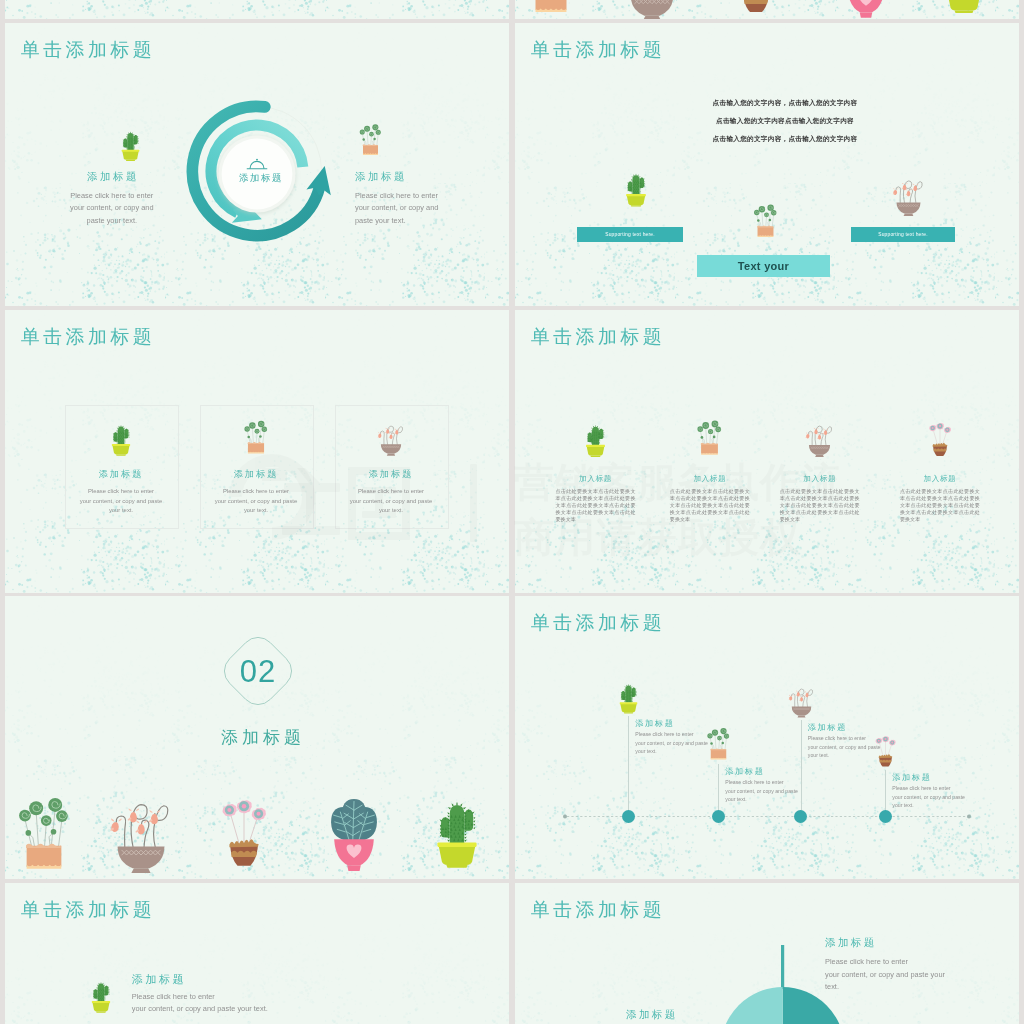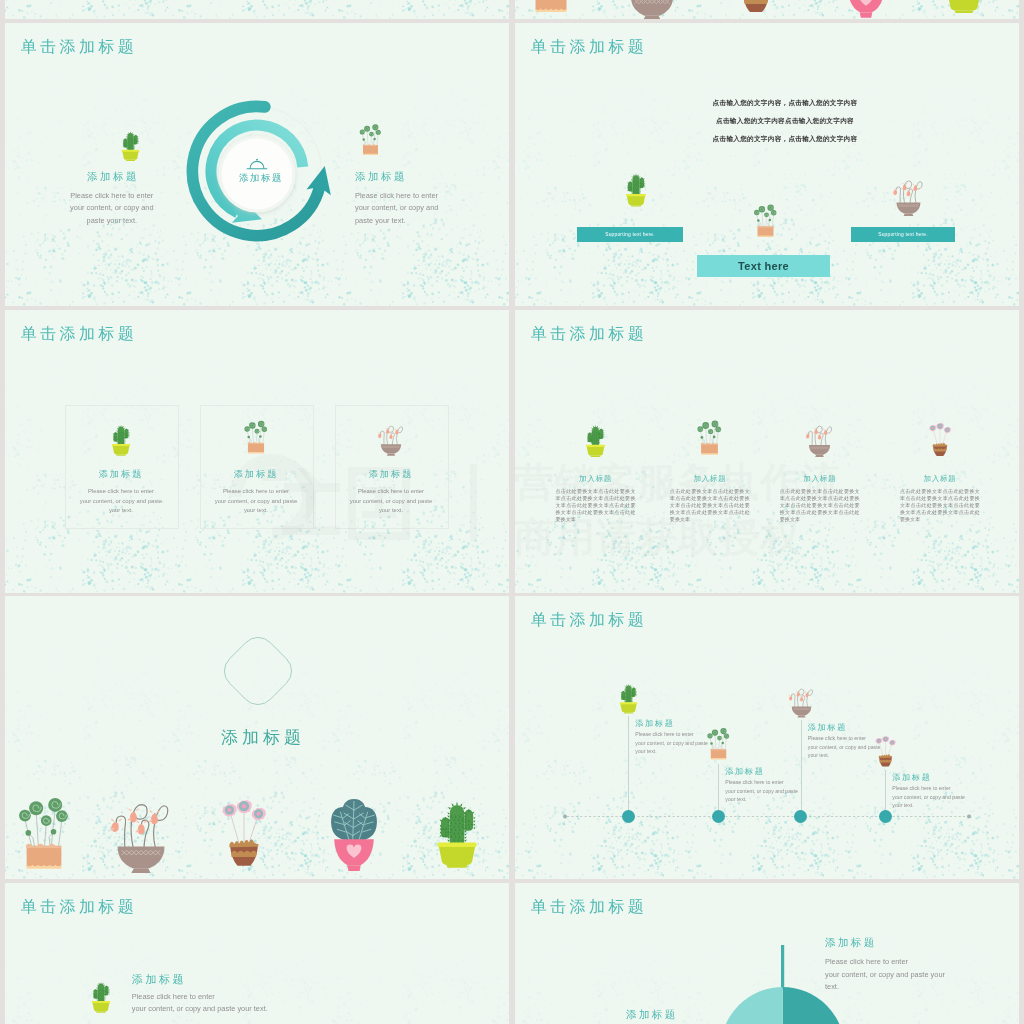--- a/index.html
+++ b/index.html
@@ -3,21 +3,21 @@
 <meta charset="utf-8">
 <title>PPT Template Preview</title>
 <style>
 html,body{margin:0;padding:0;}
 body{width:1024px;height:1024px;background:#e3e0de;
   font-family:"Liberation Sans","DejaVu Sans",sans-serif;overflow:hidden;}
 .sheet{position:relative;width:1024px;height:1024px;overflow:hidden;background:#e3e0de;}
 .slide{position:absolute;width:504px;height:283px;background:#eff7f1;overflow:hidden;}
 .speck{position:absolute;left:0;top:0;width:504px;height:283px;pointer-events:none;}
 .speck svg{width:504px;height:283px;display:block;}
-.ttl{position:absolute;left:15.7px;top:13.5px;font-size:16px;color:#4fbab4;letter-spacing:3.4px;
+.ttl{position:absolute;left:15.7px;top:13.5px;font-size:19px;color:#4fbab4;letter-spacing:3.4px;
   white-space:nowrap;font-weight:500;}
 .h3{color:#4db8b0;letter-spacing:1.6px;white-space:nowrap;}
 .bd{color:#929292;line-height:1.58;}
 .plant{display:block;}
 svg{overflow:visible;}
 .wmk{position:absolute;pointer-events:none;user-select:none;}
 </style>
 </head>
 <body>
 
@@ -970,21 +970,21 @@
 <path d="M18 102 l8 8 l8 -8 l8 8 l8 -8 l8 8 l8 -8 l8 8 l8 -8"></path>
 <path d="M18 110 l8 -8 l8 8 l8 -8 l8 8 l8 -8 l8 8 l8 -8 l8 8"></path>
 </g>
 </svg>
       </div>
 <div style="position:absolute;left:62px;top:204px;width:106px;height:15px;background:#39b2b2;"></div>
 <div style="position:absolute;left:62px;top:204px;width:106px;height:15px;line-height:15px;text-align:center;color:#fff;font-size:4.9px;letter-spacing:.2px;">Supporting text here.</div>
 <div style="position:absolute;left:336px;top:204px;width:104px;height:15px;background:#39b2b2;"></div>
 <div style="position:absolute;left:336px;top:204px;width:104px;height:15px;line-height:15px;text-align:center;color:#fff;font-size:4.9px;letter-spacing:.2px;">Supporting text here.</div>
 <div style="position:absolute;left:182px;top:232px;width:133px;height:22px;background:#78dbd8;"></div>
-<div style="position:absolute;left:182px;top:232px;width:133px;height:22px;line-height:22px;text-align:center;color:#1f5150;font-size:11px;font-weight:bold;letter-spacing:.3px;">Text here</div>
+<div style="position:absolute;left:182px;top:232px;width:133px;height:22px;line-height:22px;text-align:center;color:#1f5150;font-size:11px;font-weight:bold;letter-spacing:.3px;">Text your</div>
 </div>
 <div class="slide" id="slide-three-boxes" style="left:5px;top:310px;height:283px">
       <div class="speck">
         <svg viewBox="0 0 504 283">
           <g mask="url(#speckmask)">
             <rect x="-26" y="-14" width="560" height="330" fill="url(#speckpat)"></rect>
           </g>
         </svg>
       </div>
 <div class="ttl">单击添加标题</div>
@@ -1199,20 +1199,21 @@
       <div class="speck">
         <svg viewBox="0 0 504 283">
           <g mask="url(#speckmask)">
             <rect x="-39" y="-21" width="560" height="330" fill="url(#speckpat)"></rect>
           </g>
         </svg>
       </div>
 <svg style="position:absolute;left:215px;top:37px;width:76px;height:76px" viewBox="0 0 86 86">
 <path d="M43 5 Q51 5 57 11 L75 29 Q81 35 81 43 Q81 51 75 57 L57 75 Q51 81 43 81 Q35 81 29 75 L11 57 Q5 51 5 43 Q5 35 11 29 L29 11 Q35 5 43 5 Z" fill="none" stroke="#9fcbc0" stroke-width="1"></path>
 </svg>
+<div style="position:absolute;left:215px;top:37px;width:76px;text-align:center;font-size:31px;line-height:78px;color:#33a49f;font-weight:400;letter-spacing:1px;">02</div>
 <div style="position:absolute;left:181px;top:130px;width:150px;text-align:center;font-size:17px;color:#42ab9f;letter-spacing:4px;text-indent:4px;">添加标题</div>
 <div style="position:absolute;left:11px;top:194px;">
         <svg class="plant" style="width:56px;height:88px;" viewBox="0 0 100 140">
 <g stroke="#b8c5bd" stroke-width="1.7" fill="none" stroke-linecap="round">
 <path d="M28 92 L16 44"></path>
             <path d="M40 92 L36 30"></path>
             <path d="M51 92 L54 52"></path>
             <path d="M63 92 L70 24"></path>
             <path d="M76 92 L82 44"></path>
 <path d="M33 92 L30 76 L23 70"></path>

